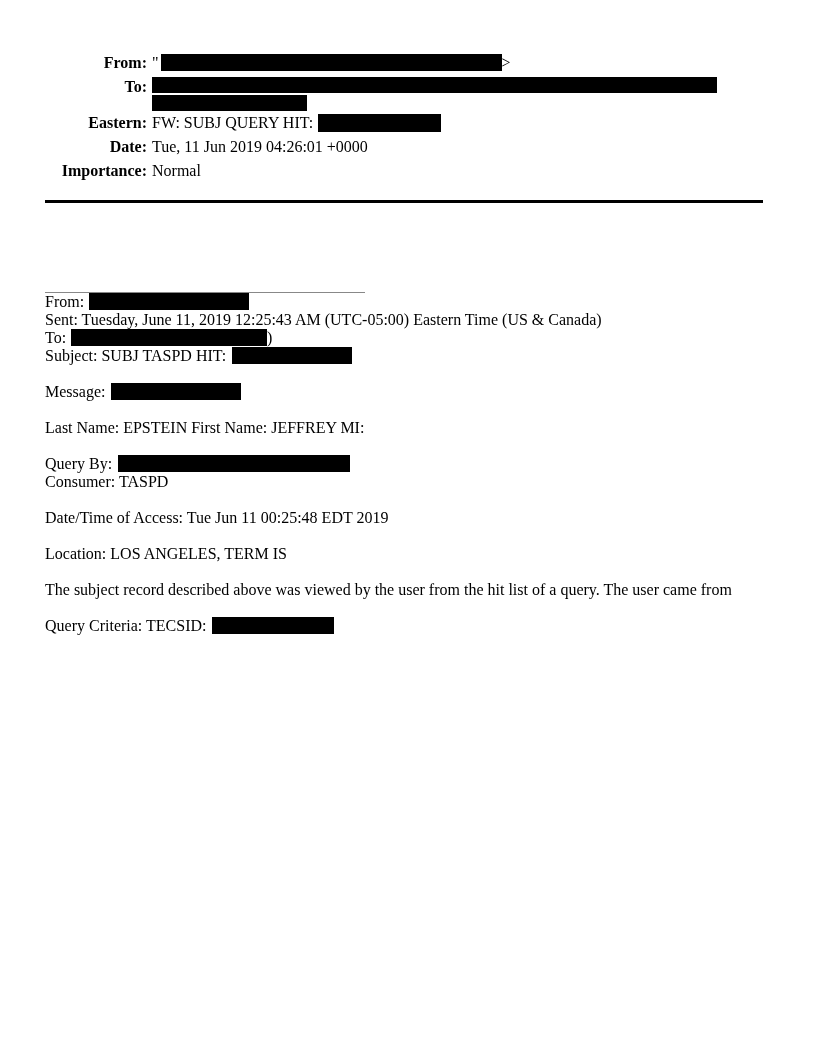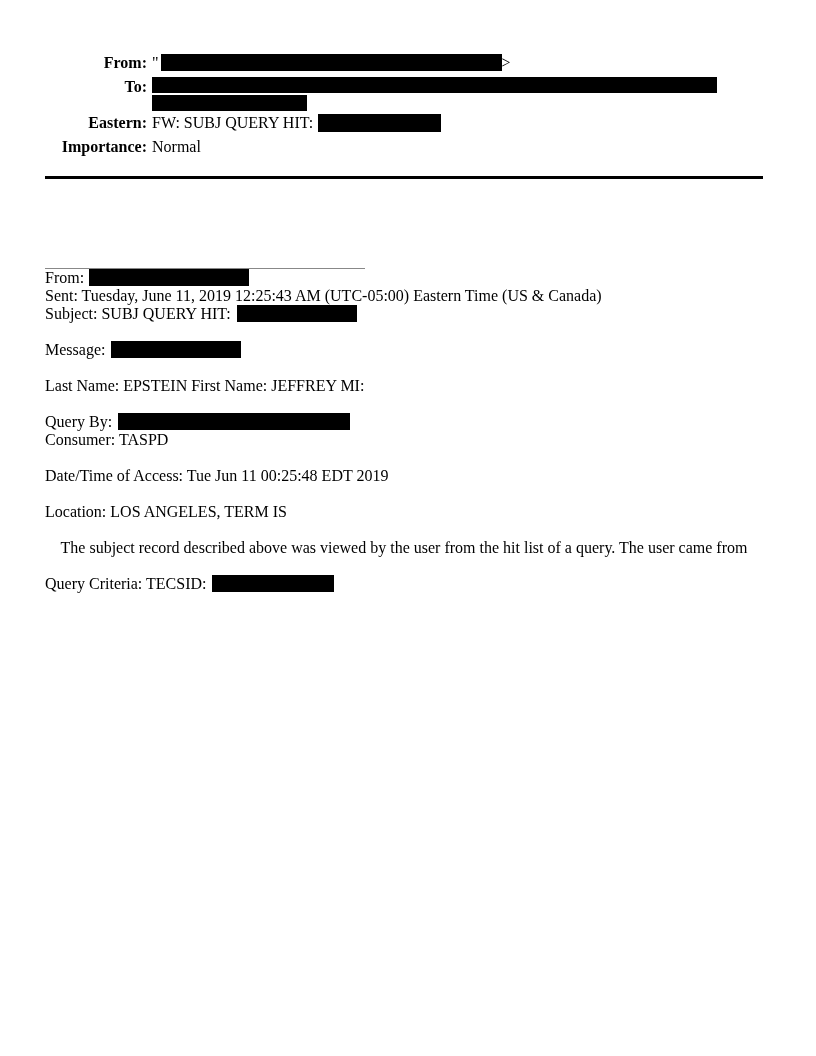--- a/index.html
+++ b/index.html
@@ -51,21 +51,21 @@
     width: 320px; height: 0;
     border-top: 1px solid #888888;
     margin-top: 89px;
   }
 
   
   .body { line-height: 18px; }
   .bgroup { margin: 0 0 18px 0; }
   .bgroup:last-child { margin-bottom: 0; }
   .bline { white-space: nowrap; }
-  .note-line { white-space: nowrap; text-align: center; }
+  .note-line { white-space: nowrap; }
 </style>
 </head>
 <body>
 
 <div class="page">
   <div class="content">
 
     <div class="hdr">
 
       <div class="hrow">
@@ -79,38 +79,43 @@
           <span class="bar bar-h-to1"></span>
           <span class="bar bar-h-to2"></span>
         </span>
       </div>
 
       <div class="hrow">
         <span class="hlabel">Eastern:</span>
         <span class="hvalue"><span>FW: SUBJ QUERY HIT:</span><span class="bar bar-h-subj"></span></span>
       </div>
 
+      <div class="hrow">
+        <span class="hlabel">Date:</span>
+        <span class="hvalue">Tue, 11 Jun 2019 04:26:01 +0000</span>
+      </div>
 
       <div class="hrow">
         <span class="hlabel">Importance:</span>
         <span class="hvalue">Normal</span>
       </div>
 
     </div>
 
     <div class="thick-rule"></div>
 
     <div class="fwd-sep"></div>
 
     <div class="body">
 
       <div class="bgroup">
         <div class="bline"><span>From:</span><span class="bar bar-b-from"></span></div>
         <div class="bline">Sent: Tuesday, June 11, 2019 12:25:43 AM (UTC-05:00) Eastern Time (US &amp; Canada)</div>
-        <div class="bline"><span>Subject: SUBJ QUERY HIT:</span><span class="bar bar-b-subj"></span></div>
+        <div class="bline"><span>To:</span><span class="bar bar-b-to"></span><span>)</span></div>
+        <div class="bline"><span>Subject: SUBJ TASPD HIT:</span><span class="bar bar-b-subj"></span></div>
       </div>
 
 
       <div class="bgroup">
         <div class="bline"><span>Message:</span><span class="bar bar-b-record"></span></div>
       </div>
 
       <div class="bgroup">
         <div class="bline">Last Name: EPSTEIN First Name: JEFFREY MI:</div>
       </div>

